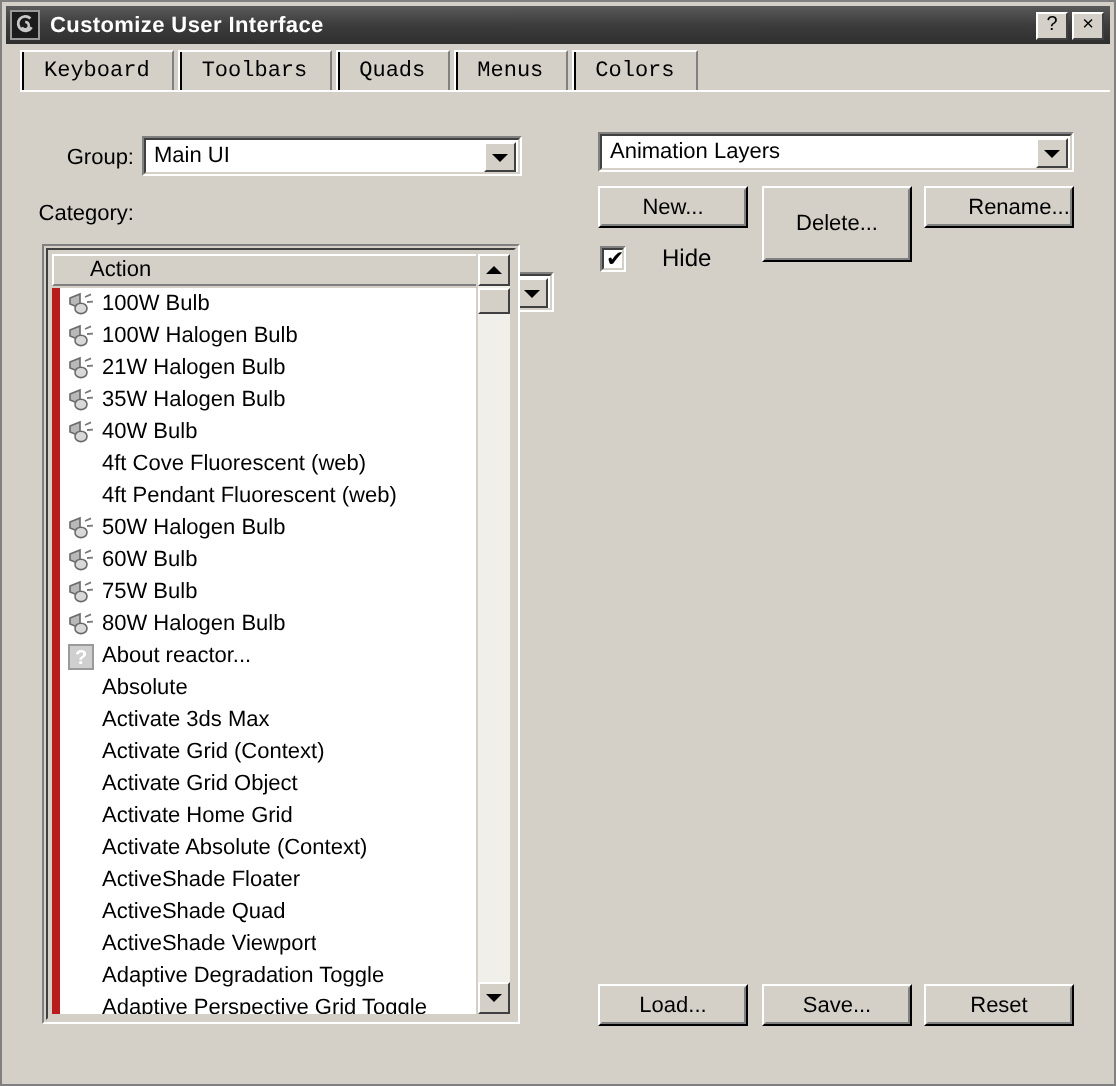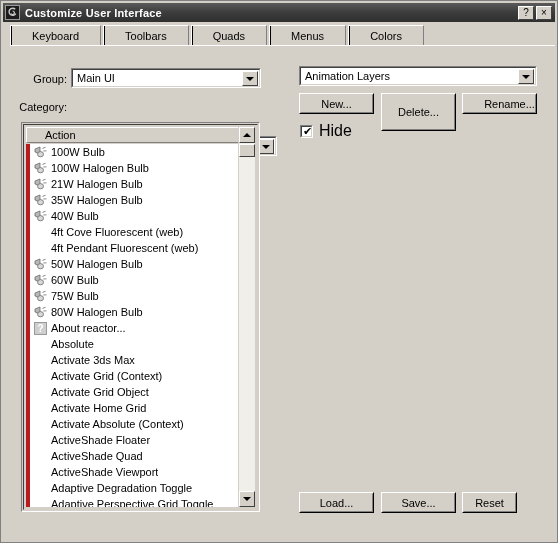--- a/index.html
+++ b/index.html
@@ -79,33 +79,34 @@
     background: #d4d0c8;
   }
   .tabs-row {
     position: absolute;
     left: 7px; top: 2px;
     display: flex;
     height: 21px;
   }
   .tab {
     height: 21px;
-    padding: 0 21px;
+    padding: 0 11px;
     background: #d4d0c8;
     border: 1px solid;
     border-color: #ffffff #808080 #d4d0c8 #ffffff;
     box-shadow: 1px 0 0 #000000 inset;
     box-sizing: border-box;
     display: flex;
     align-items: center;
     font-size: 11px;
     color: #000;
     margin-right: 2px;
     cursor: default;
     position: relative;
+    font-family: Liberation Mono, monospace;
   }
   .tab.selected {
     border-color: #ffffff #808080 #d4d0c8 #ffffff;
     background: #d4d0c8;
     font-weight: normal;
   }
   .tab-underline {
     position: absolute;
     left: 7px; top: 22px;
     width: 545px; height: 1px;
@@ -220,22 +221,22 @@
   }
   .checkmark {
     position: absolute;
     left: 2px; top: -1px;
     font-size: 11px;
     line-height: 13px;
     color: #000;
     font-family: "DejaVu Sans", sans-serif;
   }
   .checklabel {
-    margin-left: 6px;
-    font-size: 16px;
+    margin-left: 18px;
+    font-size: 12px;
     color: #000;
   }
 
   
   .listwrap {
     position: absolute;
     left: 20px; top: 121px;
     width: 239px; height: 390px;
     background: #d4d0c8;
     border: 1px solid;
@@ -589,17 +590,17 @@
     </span>
     <span class="checklabel">Hide</span>
   </div>
 
   <div class="btn" style="left:298px; top:491px; width:75px; height:21px;">
     <span>Load...</span>
   </div>
   <div class="btn" style="left:380px; top:491px; width:75px; height:21px;">
     <span>Save...</span>
   </div>
-  <div class="btn" style="left:461px; top:491px; width:55px; height:21px;">
+  <div class="btn" style="left:461px; top:491px; width:75px; height:21px;">
     <span>Reset</span>
   </div>
 
 </div>
 
 </body></html>

